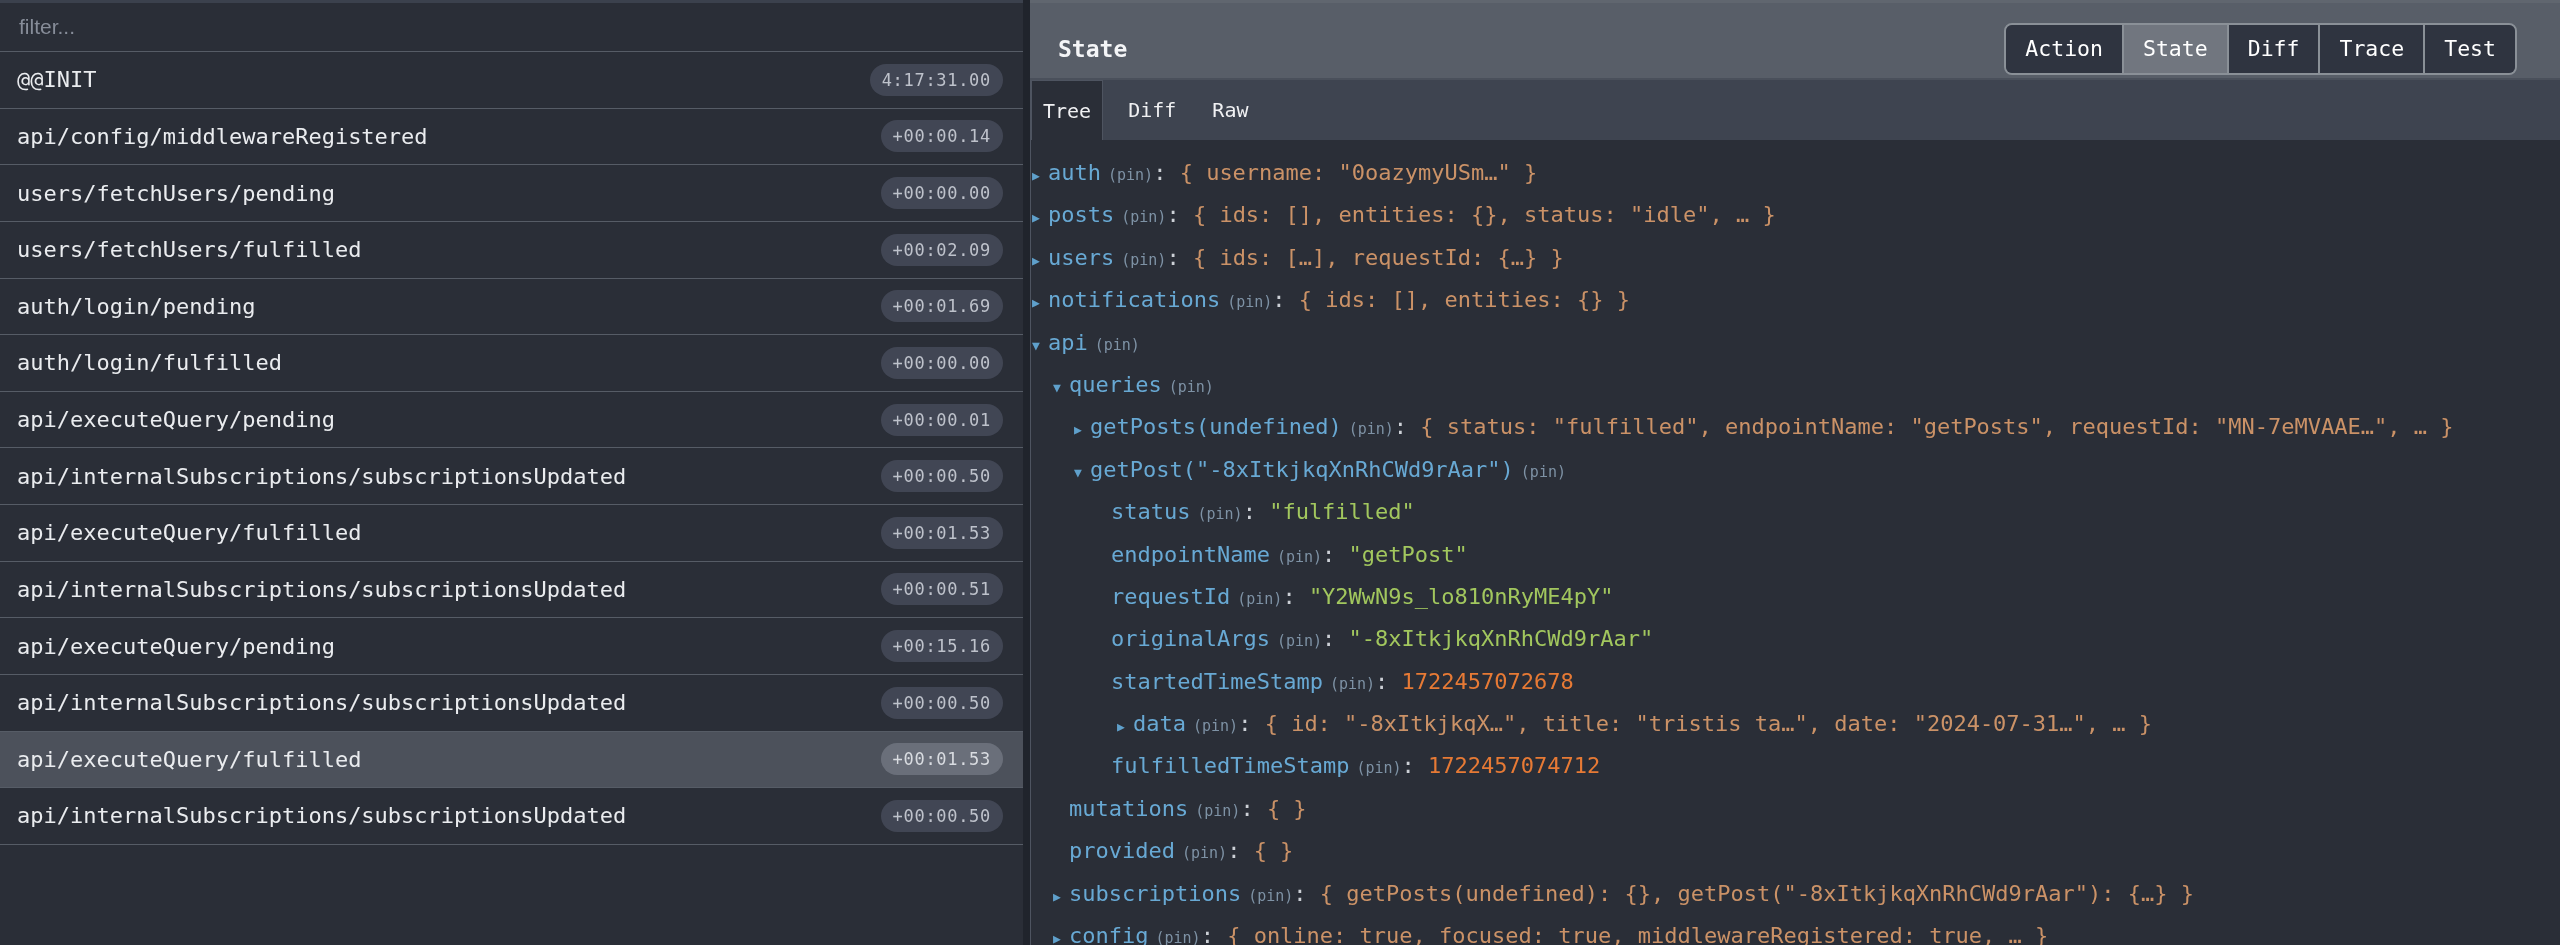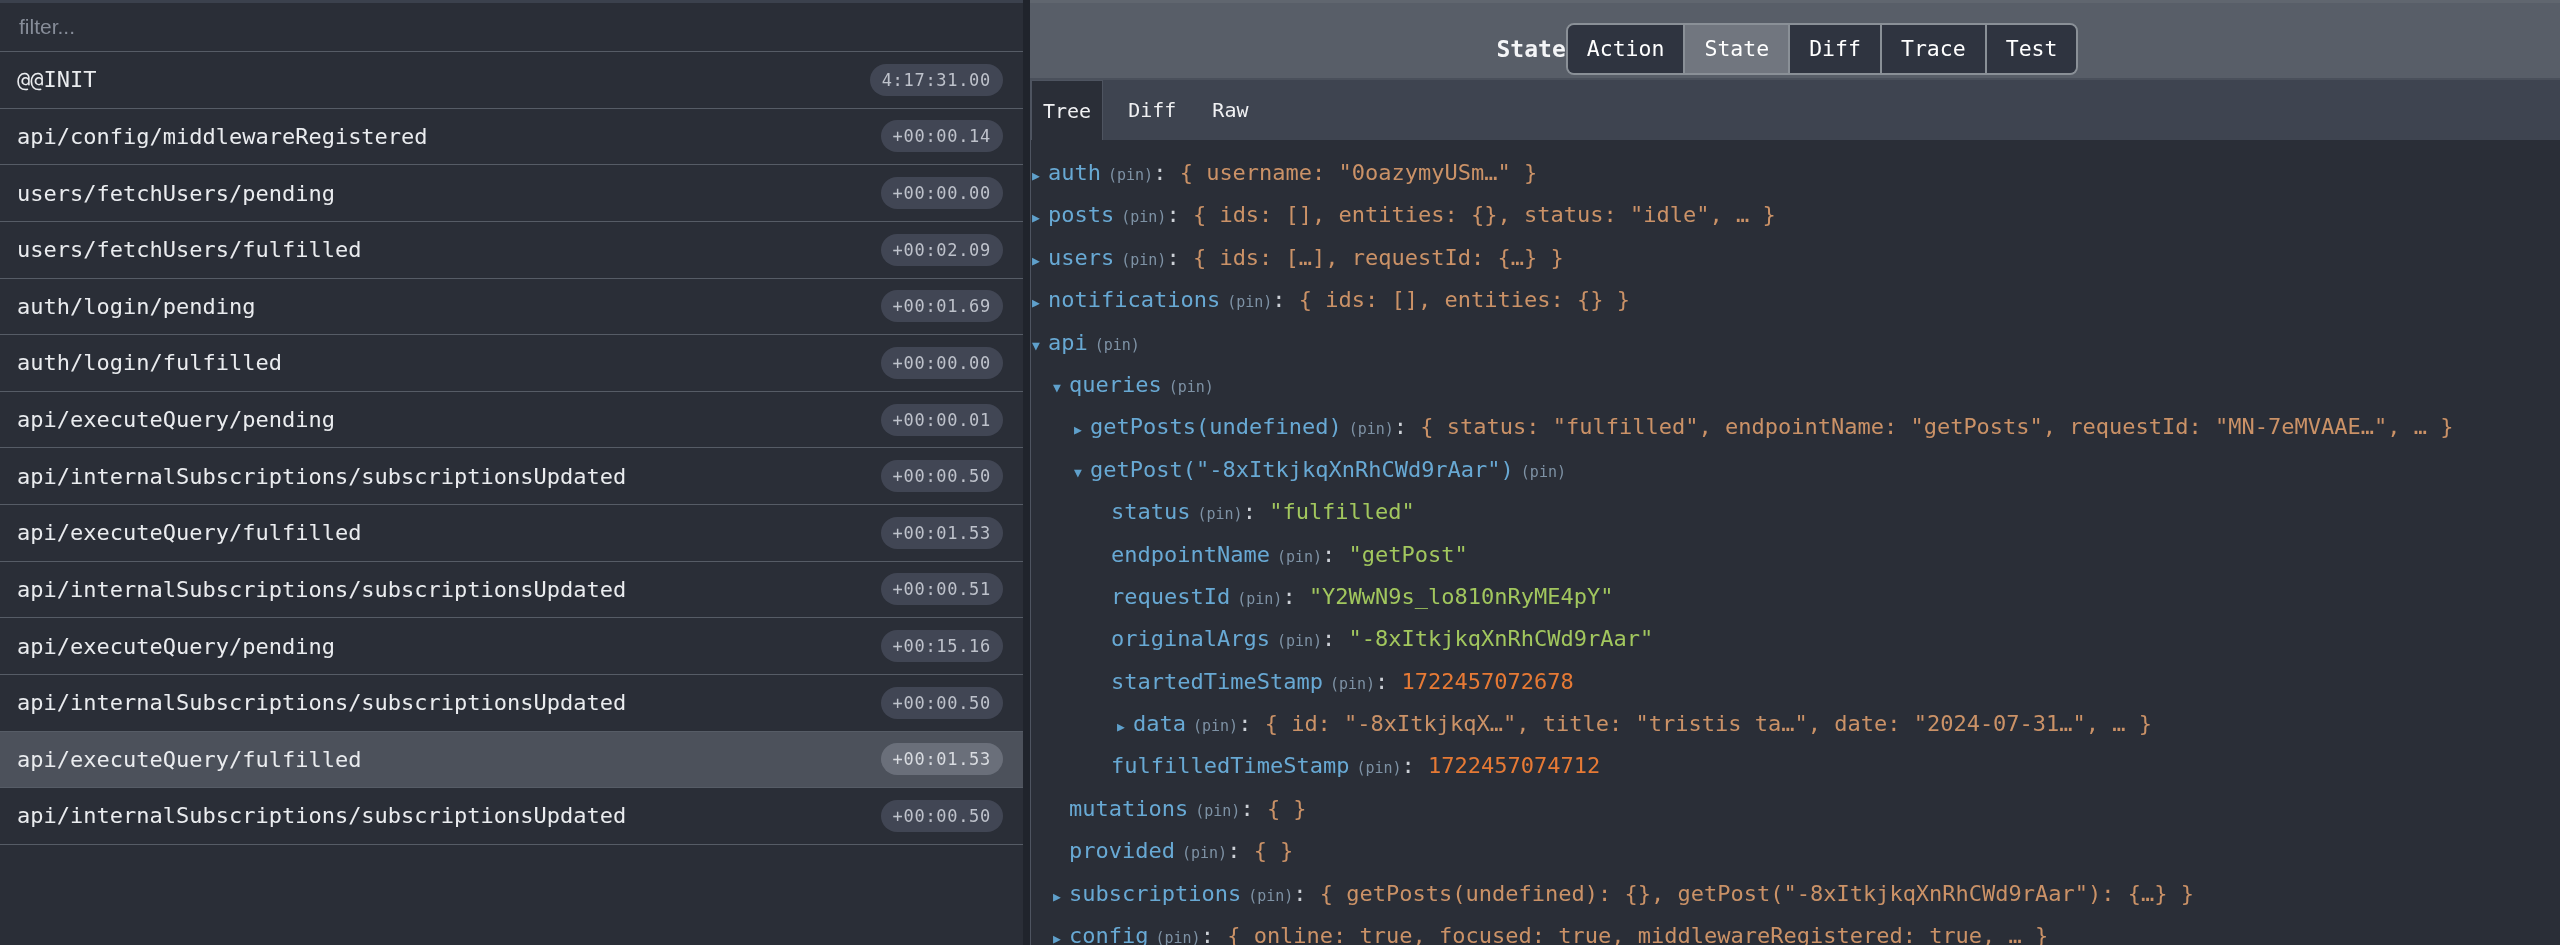--- a/index.html
+++ b/index.html
@@ -43,21 +43,21 @@
   }
 
   
   .right-panel{
     position:absolute;left:1030px;top:0;width:1530px;height:945px;
     background:#2a2e37;
   }
   .rp-header{
     height:80px;background:#585e68;box-sizing:border-box;
     border-top:3px solid #60666f;border-bottom:2px solid #4a505b;
-    display:flex;align-items:center;justify-content:center;
+    display:flex;align-items:center;justify-content:space-between;
     padding:16px 43px 0 28px;
   }
   .rp-title{font-size:23px;font-weight:bold;color:#f4f5f7;}
   .tab-group{
     display:flex;height:52px;box-sizing:border-box;
     border:2px solid #8a9097;border-radius:8px;overflow:hidden;
   }
   .tab{
     display:flex;align-items:center;padding:0 19px;
     font-size:21.5px;color:#ffffff;background:#2f3440;

